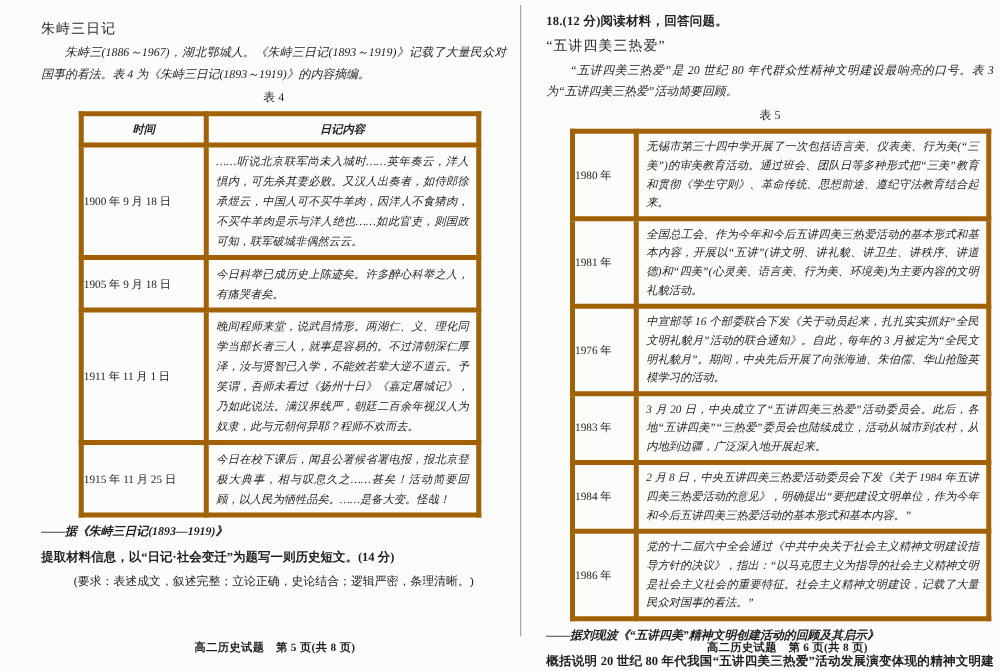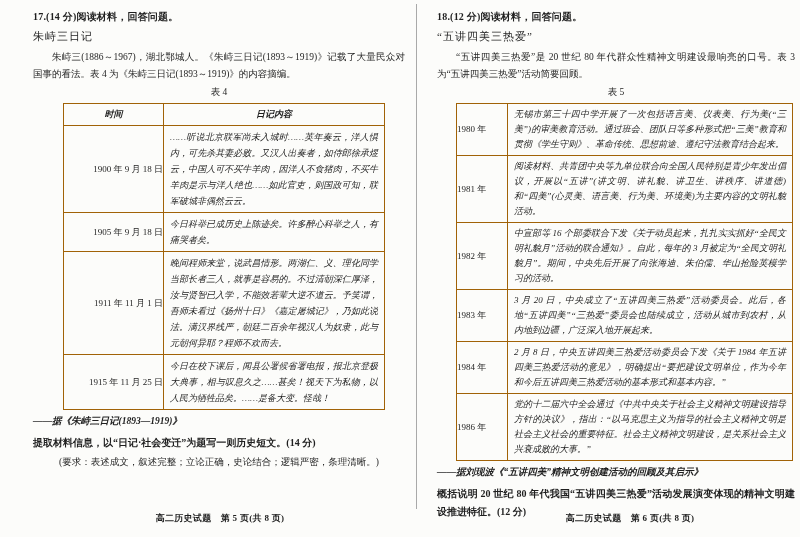--- a/index.html
+++ b/index.html
@@ -16,36 +16,36 @@
   .page-right { left:437px; width:358px; }
 
   .stem {
     font-size:10px; font-weight:700; letter-spacing:.2px;
   }
   .doc-title {
     font-size:11px; font-weight:400; margin-top:5px; letter-spacing:1px;
   }
   .intro {
     margin-top:5px; font-size:9.5px; line-height:1.75;
-    text-indent:2em; text-align:justify;
+    font-style:italic; text-indent:2em; text-align:justify;
   }
   .table-caption {
     text-align:center; font-size:9.5px; margin-top:4px;
   }
   table { border-collapse:collapse; margin-top:4px; table-layout:fixed; }
-  td, th { border:1px solid #a16207; vertical-align:middle; }
+  td, th { border:4px solid #a16207; vertical-align:middle; }
 
   
   .t-left { width:322px; margin-left:30px; }
   .t-left .col-time { width:100px; }
   .t-left th {
     font-size:9px; font-weight:700; font-style:italic; text-align:center; padding:4px 2px;
   }
   .t-left td.time {
-    font-size:9px; text-align:right; white-space:nowrap; font-family:"Liberation Serif", serif;
+    font-size:9px; text-align:left; white-space:nowrap; font-family:"Liberation Serif", serif;
   }
   .t-left td.content {
     font-size:9px; font-style:italic; line-height:16px; padding:3px 6px; text-align:justify;
   }
 
   
   .t-right { width:337px; margin-left:19px; }
   .t-right .col-year { width:51px; }
   .t-right td.year { font-size:9px; text-align:left; white-space:nowrap; }
   .t-right td.content {
@@ -73,21 +73,20 @@
     position:absolute; left:416px; top:4px; width:1px; height:505px;
     background:#a9a9a9;
   }
 </style>
 </head>
 <body>
 
 <div class="divider"></div>
 
 <div class="page page-left">
-  <div class="stem">17.(14 分)阅读材料，回答问题。</div>
   <div class="doc-title">朱峙三日记</div>
   <div class="intro">朱峙三(1886～1967)，湖北鄂城人。《朱峙三日记(1893～1919)》记载了大量民众对国事的看法。表 4 为《朱峙三日记(1893～1919)》的内容摘编。</div>
   <div class="table-caption">表 4</div>
 
   <table class="t-left">
     <colgroup>
         <col class="col-time">
         <col>
       </colgroup>
     <tbody>
@@ -102,21 +101,21 @@
     <tr>
       <td class="time">1905 年 9 月 18 日</td>
       <td class="content">今日科举已成历史上陈迹矣。许多醉心科举之人，有痛哭者矣。</td>
     </tr>
     <tr>
       <td class="time">1911 年 11 月 1 日</td>
       <td class="content">晚间程师来堂，说武昌情形。两湖仁、义、理化同学当部长者三人，就事是容易的。不过清朝深仁厚泽，汝与贤智已入学，不能效若辈大逆不道云。予笑谓，吾师未看过《扬州十日》《嘉定屠城记》，乃如此说法。满汉界线严，朝廷二百余年视汉人为奴隶，此与元朝何异耶？程师不欢而去。</td>
     </tr>
     <tr>
       <td class="time">1915 年 11 月 25 日</td>
-      <td class="content">今日在校下课后，闻县公署候省署电报，报北京登极大典事，相与叹息久之……甚矣！视天下为私物，以人民为牺牲品矣。……是备大变。怪哉！</td>
+      <td class="content">今日在校下课后，闻县公署候省署电报，报北京登极大典事，相与叹息久之……甚矣！活动简要回顾，以人民为牺牲品矣。……是备大变。怪哉！</td>
     </tr>
   </tbody>
     </table>
 
   <div class="attribution">——据《朱峙三日记(1893—1919)》</div>
   <div class="task">提取材料信息，以“日记·社会变迁”为题写一则历史短文。(14 分)</div>
   <div class="note">(要求：表述成文，叙述完整；立论正确，史论结合；逻辑严密，条理清晰。)</div>
 </div>
 
 <div class="page page-right">
@@ -130,37 +129,37 @@
         <col class="col-year">
         <col>
       </colgroup>
     <tbody>
         <tr>
       <td class="year">1980 年</td>
       <td class="content">无锡市第三十四中学开展了一次包括语言美、仪表美、行为美(“三美”)的审美教育活动。通过班会、团队日等多种形式把“三美”教育和贯彻《学生守则》、革命传统、思想前途、遵纪守法教育结合起来。</td>
     </tr>
     <tr>
       <td class="year">1981 年</td>
-      <td class="content">阅读材料、共青团中央等九单位联合向全国人民特别是青少年发出倡议，开展以“五讲”(讲文明、讲礼貌、讲卫生、讲秩序、讲道德)和“四美”(心灵美、语言美、行为美、环境美)为主要内容的文明礼貌活动。</td>
+      <td class="content">全国总工会、作为今年和今后五讲四美三热爱活动的基本形式和基本内容，开展以“五讲”(讲文明、讲礼貌、讲卫生、讲秩序、讲道德)和“四美”(心灵美、语言美、行为美、环境美)为主要内容的文明礼貌活动。</td>
     </tr>
     <tr>
-      <td class="year">1982 年</td>
+      <td class="year">1976 年</td>
       <td class="content">中宣部等 16 个部委联合下发《关于动员起来，扎扎实实抓好“全民文明礼貌月”活动的联合通知》。自此，每年的 3 月被定为“全民文明礼貌月”。期间，中央先后开展了向张海迪、朱伯儒、华山抢险英模学习的活动。</td>
     </tr>
     <tr>
       <td class="year">1983 年</td>
       <td class="content">3 月 20 日，中央成立了“五讲四美三热爱”活动委员会。此后，各地“五讲四美”“三热爱”委员会也陆续成立，活动从城市到农村，从内地到边疆，广泛深入地开展起来。</td>
     </tr>
     <tr>
       <td class="year">1984 年</td>
       <td class="content">2 月 8 日，中央五讲四美三热爱活动委员会下发《关于 1984 年五讲四美三热爱活动的意见》，明确提出“要把建设文明单位，作为今年和今后五讲四美三热爱活动的基本形式和基本内容。”</td>
     </tr>
     <tr>
       <td class="year">1986 年</td>
-      <td class="content">党的十二届六中全会通过《中共中央关于社会主义精神文明建设指导方针的决议》，指出：“以马克思主义为指导的社会主义精神文明是社会主义社会的重要特征。社会主义精神文明建设，是关系社会主义兴衰成败的大事。”</td>
+      <td class="content">党的十二届六中全会通过《中共中央关于社会主义精神文明建设指导方针的决议》，指出：“以马克思主义为指导的社会主义精神文明是社会主义社会的重要特征。社会主义精神文明建设，记载了大量民众对国事的看法。”</td>
     </tr>
   </tbody>
     </table>
 
   <div class="attribution">——据刘现波《“五讲四美”精神文明创建活动的回顾及其启示》</div>
   <div class="task">概括说明 20 世纪 80 年代我国“五讲四美三热爱”活动发展演变体现的精神文明建设推进特征。(12 分)</div>
 </div>
 
 <div class="footer footer-left">高二历史试题　第 5 页(共 8 页)</div>
 <div class="footer footer-right">高二历史试题　第 6 页(共 8 页)</div>

